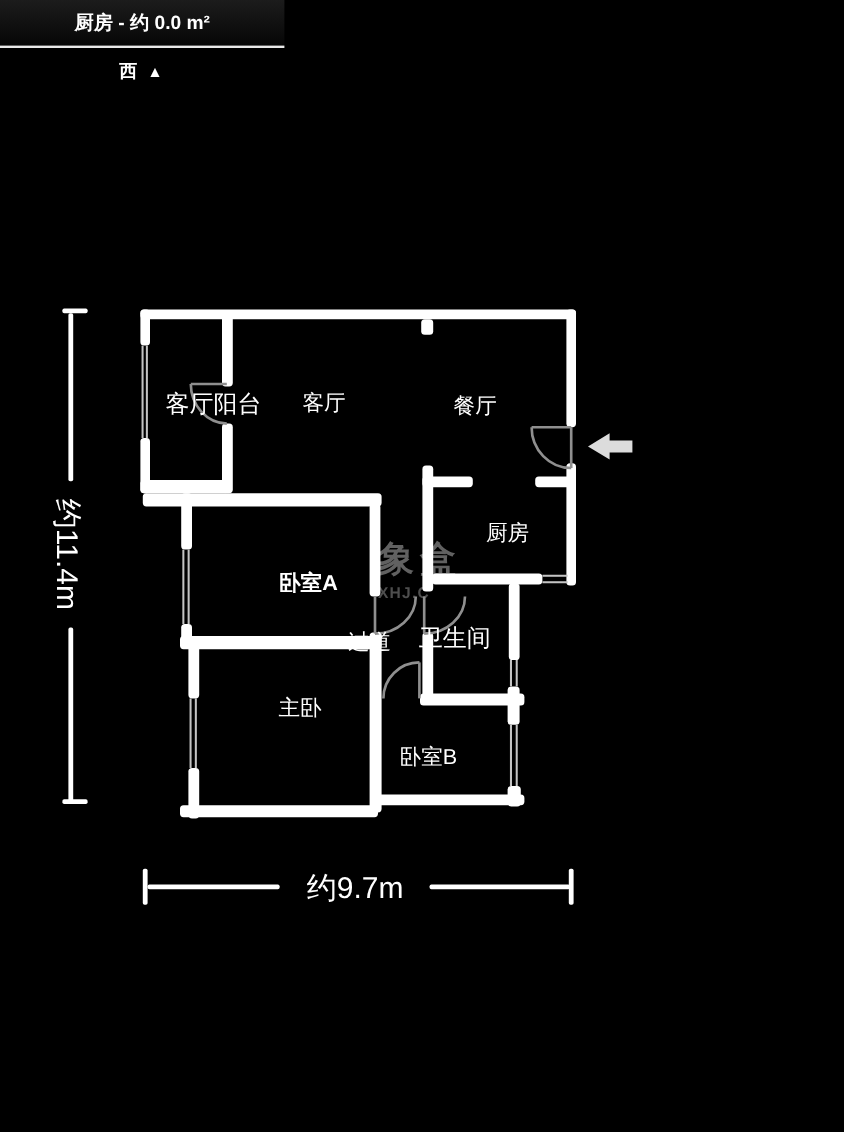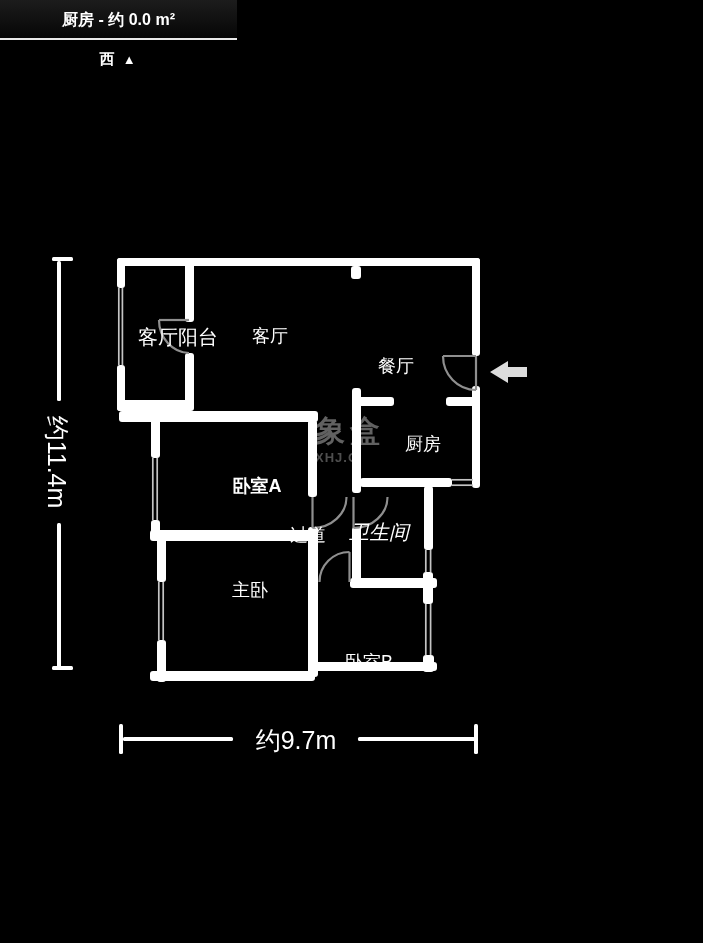--- a/index.html
+++ b/index.html
@@ -6,21 +6,21 @@
   .stage{position:relative;width:703px;height:943px;background:#000;overflow:hidden;
          font-family:"Liberation Sans","DejaVu Sans",sans-serif;}
   .header-band{position:absolute;left:0;top:0;width:237px;height:38px;
                background:linear-gradient(#1c1c1c,#060606);
                border-bottom:2px solid #e9e9e9;}
   .header-title{width:100%;height:38px;line-height:40px;text-align:center;
                 color:#fff;font-size:16px;font-weight:600;white-space:nowrap;}
   .compass{position:absolute;left:0;top:50px;width:237px;text-align:center;
            color:#fff;font-size:15px;font-weight:700;letter-spacing:2px;}
   .compass .tri{font-size:13px;}
-  .watermark{position:absolute;left:350px;top:440px;transform:translate(-50%,-50%);
+  .watermark{position:absolute;left:350px;top:476px;transform:translate(-50%,-50%);
              z-index:0;text-align:center;line-height:1;}
   .wm1{color:#616161;font-size:30px;font-weight:700;letter-spacing:5px;white-space:nowrap;}
   .wm2{color:#4e4e4e;font-size:13px;font-weight:700;letter-spacing:1px;margin-top:5px;text-align:left;}
   svg.plan{position:absolute;left:0;top:0;z-index:1;}
   .room-label{position:absolute;transform:translate(-50%,-50%);z-index:2;color:#fff;
               font-size:18px;white-space:nowrap;}
   .dim-label{position:absolute;transform:translate(-50%,-50%);z-index:2;color:#fff;
              font-size:25px;white-space:nowrap;}
   .dim-label.vert{transform:translate(-50%,-50%) rotate(90deg);}
 </style>
@@ -127,24 +127,24 @@
         <rect x="119" y="724" width="4" height="30" rx="1.5"></rect>
         <rect x="123" y="737" width="110" height="4" rx="1.5"></rect>
         <rect x="358" y="737" width="117" height="4" rx="1.5"></rect>
         <rect x="474" y="724" width="4" height="30" rx="1.5"></rect>
       </g>
     </g>
   </svg>
 
   <div class="room-label" style="left:160px;top:337px;font-size:20px;margin-left:18px;">客厅阳台</div>
   <div class="room-label" style="left:270px;top:336px;">客厅</div>
-  <div class="room-label" style="left:396px;top:338px;margin-top:28px;">餐厅</div>
+  <div class="room-label" style="left:396px;top:338px;">餐厅</div>
   <div class="room-label" style="left:423px;top:444px;text-align:center;">厨房</div>
   <div class="room-label" style="left:257px;top:486px;font-weight:bold;">卧室A</div>
-  <div class="room-label" style="left:379px;top:532px;font-size:20px;font-style:italic;">卫生间</div>
+  <div class="room-label" style="left:379px;top:532px;font-size:20px;">卫生间</div>
   <div class="room-label" style="left:308px;top:535px;">过道</div>
   <div class="room-label" style="left:250px;top:590px;">主卧</div>
-  <div class="room-label" style="left:369px;top:631px;margin-top:31px;">卧室B</div>
+  <div class="room-label" style="left:357px;top:631px;">卧室B</div>
 
   <div class="dim-label vert" style="left:56px;top:462px;">约11.4m</div>
   <div class="dim-label" style="left:296px;top:740px;">约9.7m</div>
 
 </div>
 
 </body></html>

